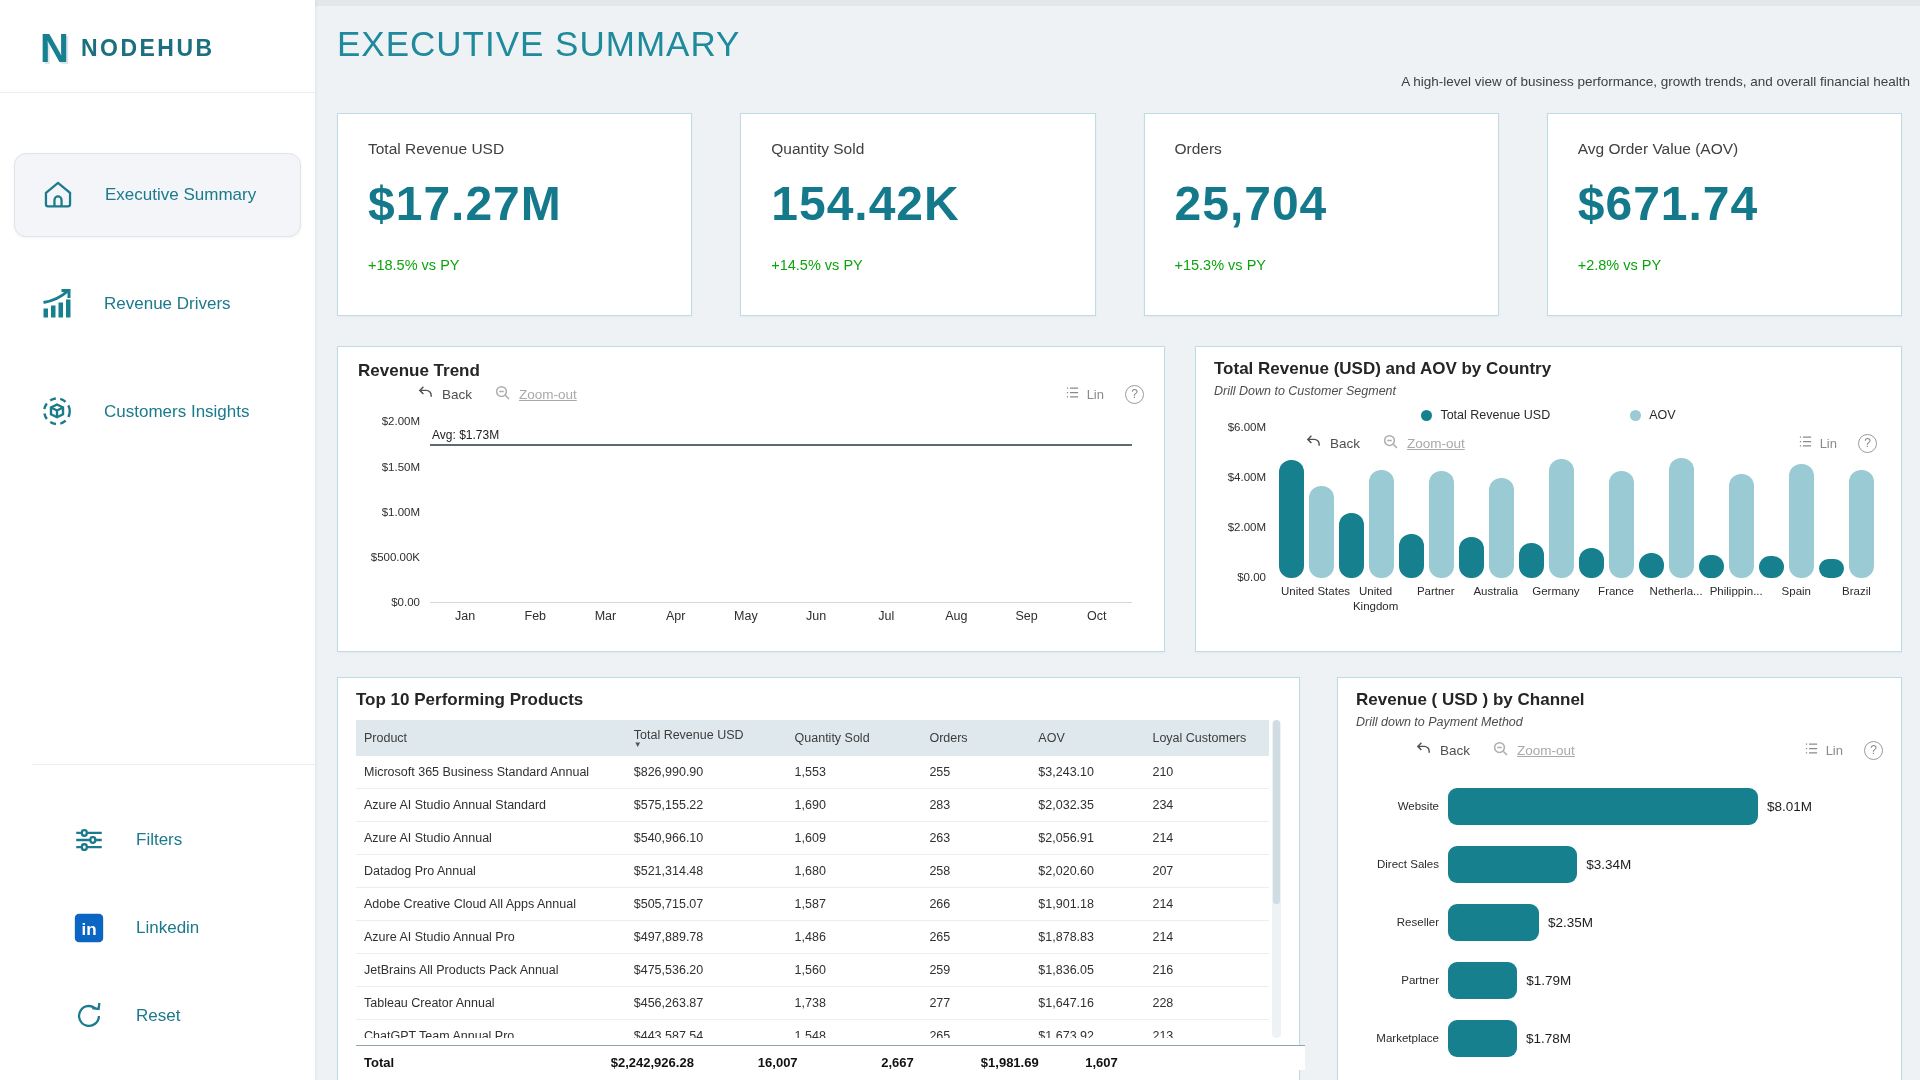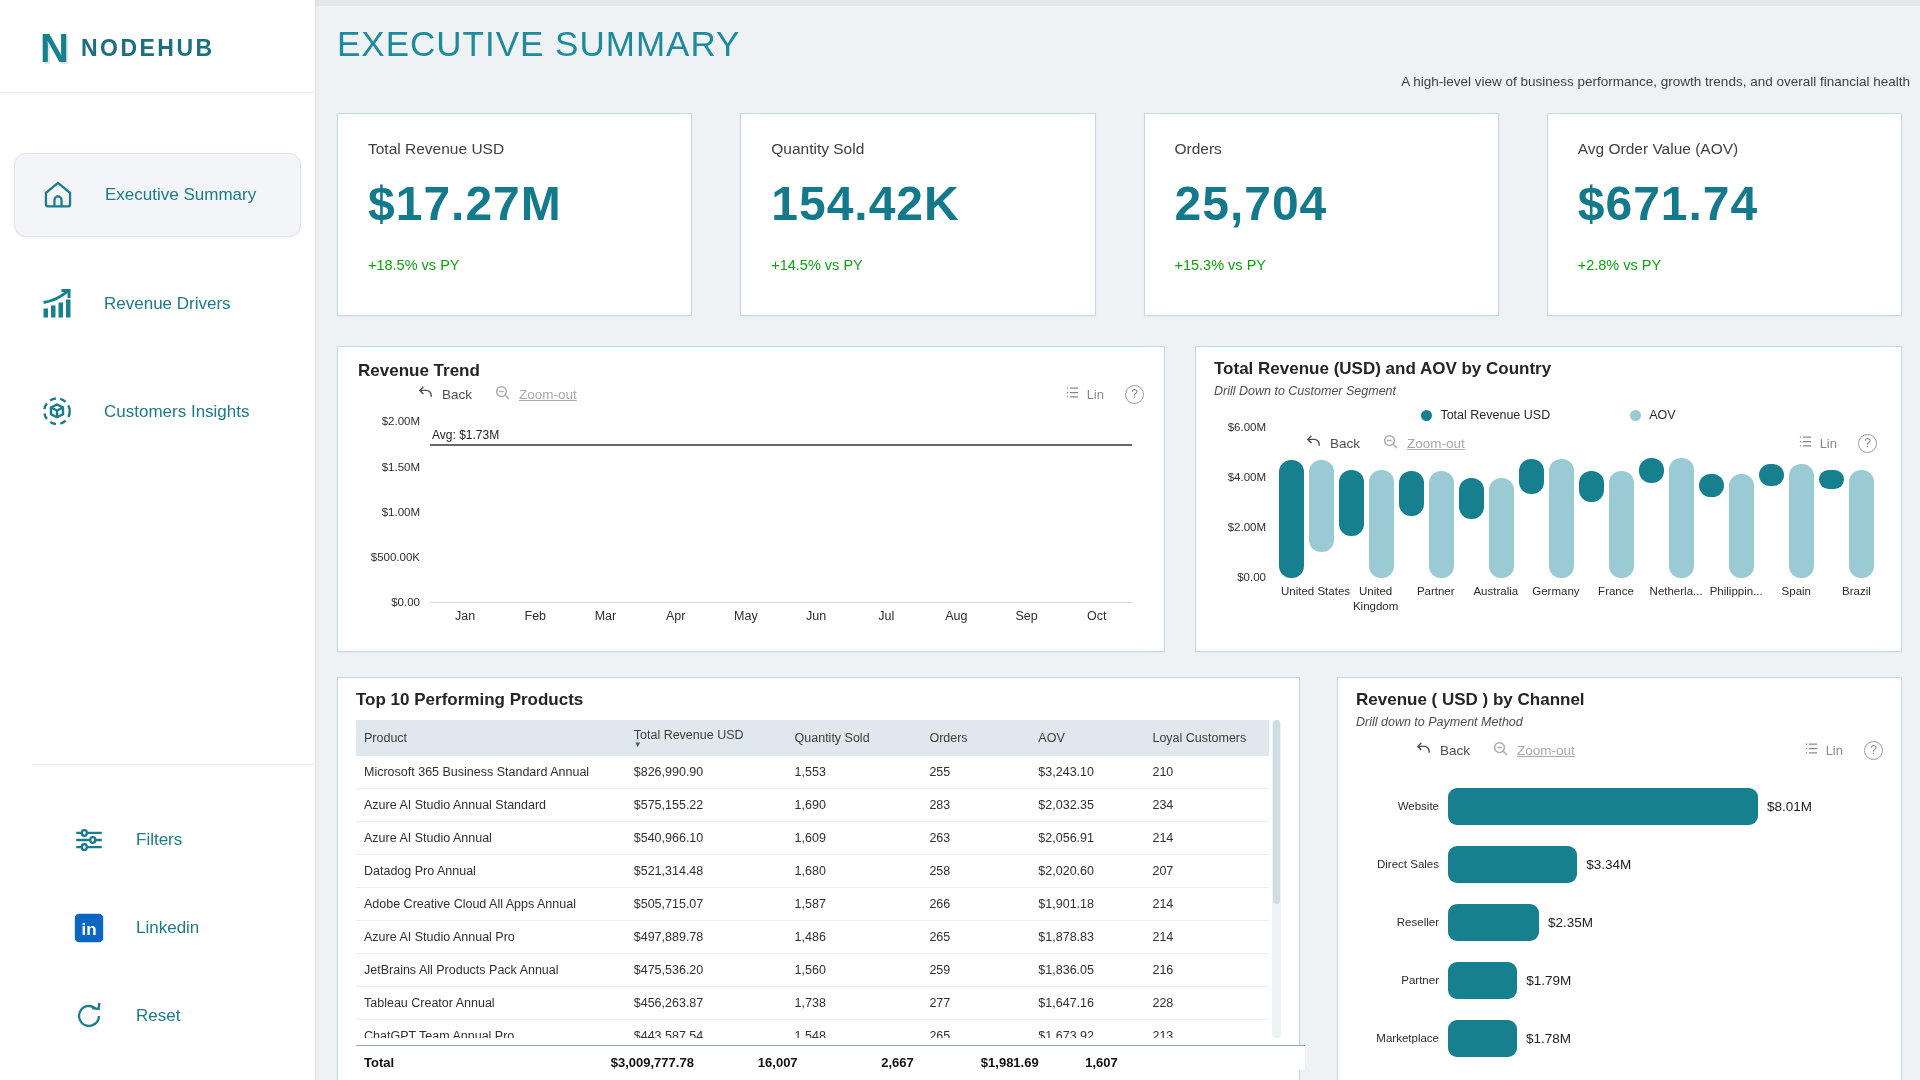--- a/index.html
+++ b/index.html
@@ -75,21 +75,21 @@
 
   
   .legend { display:flex; justify-content:center; gap:80px; margin-top:10px; }
   .legend-item { display:flex; align-items:center; gap:8px; font-size:12.5px; color:#2A2A2A; cursor:pointer; }
   .legend-dot { width:11px; height:11px; border-radius:50%; }
   .country-wrap { position:relative; height:190px; margin-left:62px; margin-right:6px; margin-top:2px; }
   .country-wrap .toolbar { position:absolute; top:6px; left:0; right:0; z-index:2; }
   .country-wrap .tb-left { margin-left:28px; }
   .country-plot { position:absolute; left:0; right:0; bottom:36px; height:150px; }
   .cgroups { position:absolute; inset:0; display:flex; justify-content:space-around; align-items:flex-end; }
-  .cgroup { display:flex; align-items:flex-start; gap:5px; }
+  .cgroup { display:flex; align-items:flex-end; gap:5px; }
   .cbar { width:25px; border-radius:12px; cursor:pointer; }
   .cxlab { position:absolute; top:calc(100% + 6px); font-size:11.5px; color:#2B2B2B; width:74px; text-align:center; line-height:1.3; }
   .country-plot .ytick { transform:translateY(5px); }
 
   
   .ch-rows { margin-top:14px; }
   .ch-row { display:flex; align-items:center; height:58px; }
   .ch-label { width:92px; text-align:right; padding-right:9px; font-size:11.5px; color:#2B2B2B; }
   .ch-bar { height:37px; background:#16808F; border-radius:9px; cursor:pointer; }
   .ch-val { margin-left:9px; font-size:13.5px; color:#1D1D1D; }
@@ -514,21 +514,21 @@
                   <td>213</td>
                 </tr>
               </tbody>
           </table>
           <div class="v-scroll">
             <div class="v-thumb"></div>
           </div>
         </div>
         <div class="total-row" id="tbl-total">
             <span class="t0">Total</span>
-            <span class="t1">$3,009,777.78</span>
+            <span class="t1">$2,242,926.28</span>
             <span class="t2">16,007</span>
             <span class="t3">2,667</span>
             <span class="t4">$1,981.69</span>
             <span class="t5">1,607</span>
           </div>
       </section>
 
       <section class="panel panel-channel">
         <div class="panel-title">Revenue ( USD ) by Channel</div>
         <div class="panel-subtitle">Drill down to Payment Method</div>

